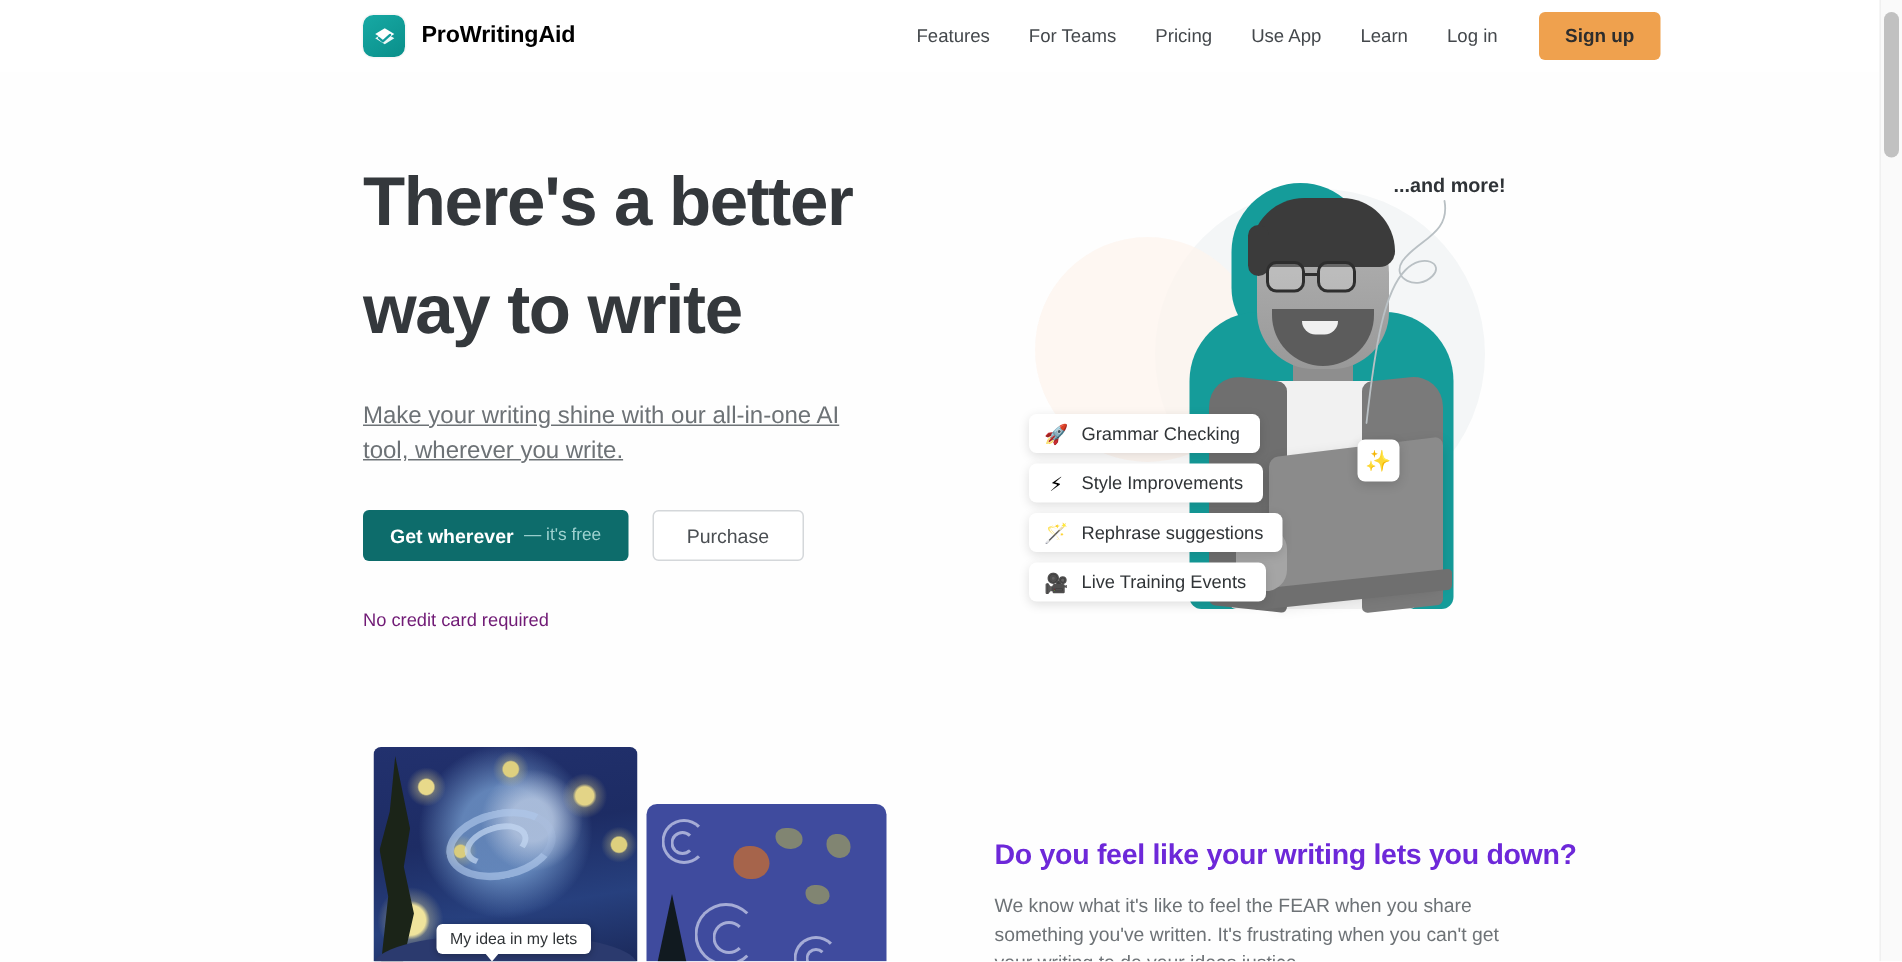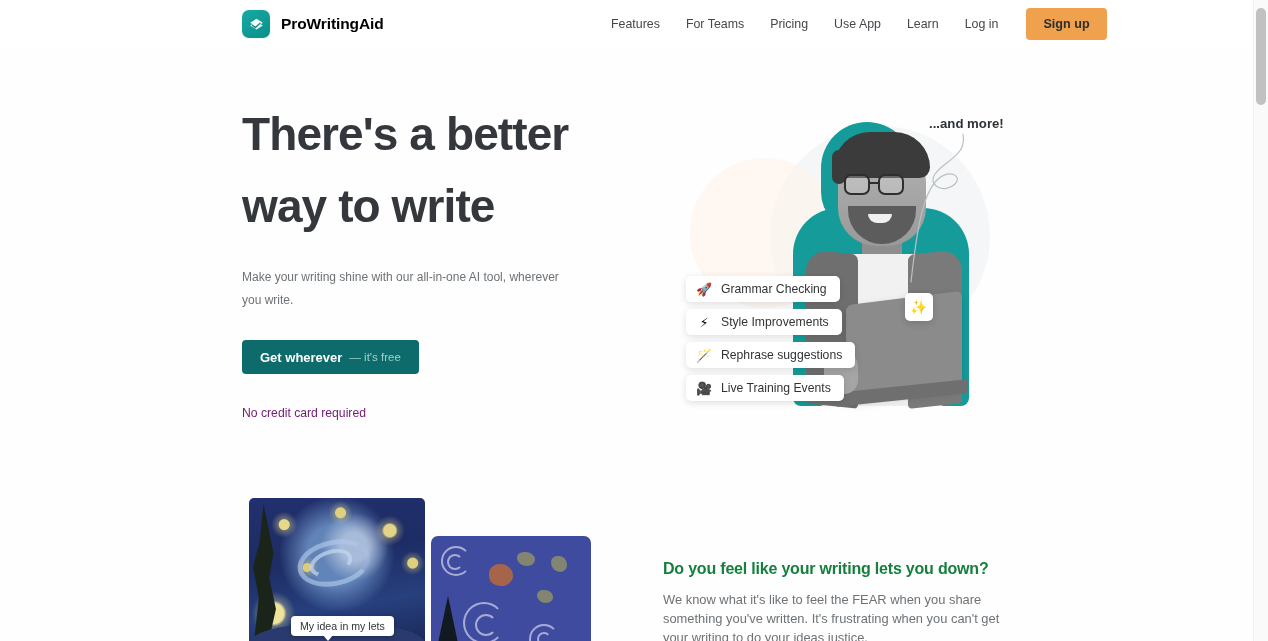--- a/index.html
+++ b/index.html
@@ -102,24 +102,25 @@
     margin: 0;
     font-size: 46px;
     line-height: 72px;
     font-weight: bold;
     color: #34383c;
     letter-spacing: -0.9px;
     max-width: 340px;
   }
   .hero-sub {
     margin: 24px 0 0 0;
-    font-size: 12px;
+    font-size: 16px;
     line-height: 23px;
     color: #6d7276;
     max-width: 330px;
+    text-decoration: underline;
   }
   .cta-row {
     margin-top: 28px;
     display: flex;
     align-items: center;
     gap: 16px;
   }
   .btn-primary {
     background: #0d6c6b;
     border: none;
@@ -388,21 +389,21 @@
   }
   .sketch .s-moon {
     position: absolute; left: 58px; top: 28px; width: 24px; height: 22px;
     background: #b8693c; border-radius: 45% 55% 50% 48%;
     opacity: .85;
   }
 
   .lower-text { position: absolute; left: 663px; top: 82px; width: 350px; }
   .lower-title {
     margin: 0;
-    font-size: 16px; font-weight: bold; color: #15803d;
+    font-size: 19px; font-weight: bold; color: #6d28d9;
     letter-spacing: -0.2px; white-space: nowrap;
   }
   .lower-body {
     margin: 12px 0 0 0;
     font-size: 12.9px; line-height: 19px; color: #6d7276;
     width: 342px;
   }
 
   
   .scrollbar {
@@ -451,20 +452,21 @@
 
     <div class="hero-copy">
       <h1 class="hero-title">There's a better way to write</h1>
       <p class="hero-sub">Make your writing shine with our all-in-one AI tool, wherever you write.</p>
 
       <div class="cta-row">
         <button class="btn-primary">
           <span class="label">Get wherever</span>
           <span class="note">— it's free</span>
         </button>
+        <button class="btn-secondary">Purchase</button>
       </div>
 
       <div class="nocard">No credit card required</div>
     </div>
 
     <div class="hero-art">
       <div class="art-blob"></div>
       <div class="art-blob2"></div>
 
       <div class="silhouette">

